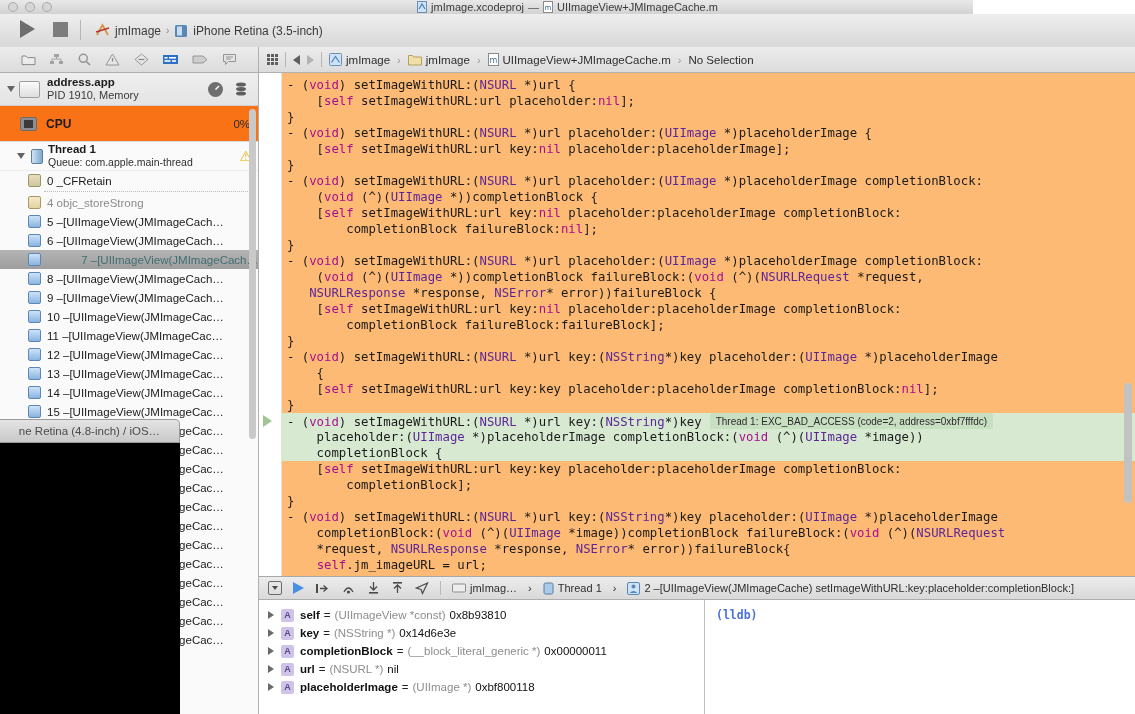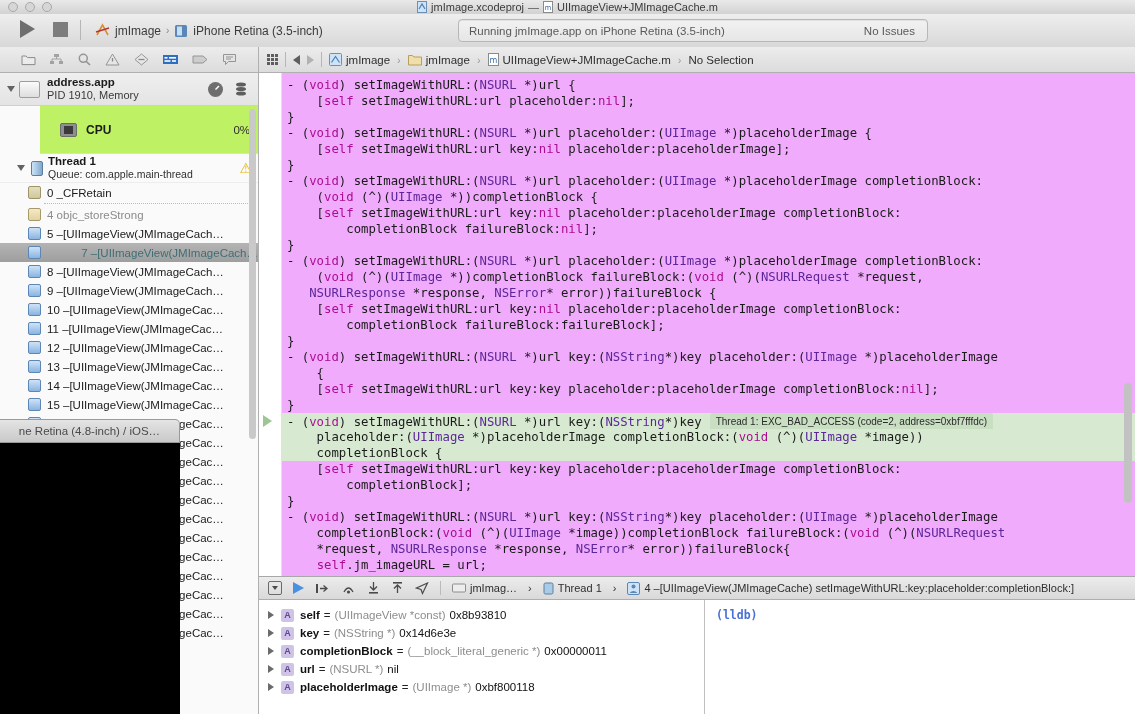--- a/index.html
+++ b/index.html
@@ -7,21 +7,21 @@
     width:1135px;height:714px;overflow:hidden;
     font-family:"Liberation Sans", sans-serif;
     font-size:11px;color:#1a1a1a;
     background:#fff;
     -webkit-font-smoothing:antialiased;
   }
   .app{position:relative;width:1135px;height:714px;}
 
   
   .titlebar{
-    position:absolute;left:0;top:0;width:1135px;height:14px;
+    position:absolute;left:0;top:0;width:973px;height:14px;
     background:linear-gradient(#e9e9e9,#d2d2d2);
     border-bottom:1px solid #b4b4b4;
   }
   .traffic{position:absolute;left:8px;top:2px;display:flex;gap:7px;}
   .tl{width:10px;height:10px;border-radius:50%;background:#d6d6d6;
       border:1px solid #a9a9a9;box-sizing:border-box;}
   .doctitle{
     position:absolute;left:0;top:0;width:1135px;height:14px;
     display:flex;align-items:center;justify-content:center;
     font-size:11px;color:#3a3a3a;gap:4px;
@@ -78,22 +78,22 @@
     border-top:4px solid transparent;border-bottom:4px solid transparent;
     margin-right:5px;}
   .disc.open{transform:rotate(90deg);}
   .appicon{width:19px;height:15px;background:linear-gradient(#fbfbfb,#dedede);
     border:1px solid #9e9e9e;border-radius:2px;margin-right:7px;}
   .proc-txt{line-height:1.15;}
   .proc-txt .n{font-weight:bold;font-size:11.5px;color:#1c1c1c;}
   .proc-txt .s{font-size:11px;color:#3a3a3a;}
   .proc-ico{margin-left:auto;display:flex;gap:9px;align-items:center;}
 
-  .gauge-row{height:48px;display:flex;align-items:center;padding:0 8px 0 20px;
-    border-bottom:1px solid #dcdcdc;box-sizing:border-box;background:#bef264;cursor:pointer;margin-left:40px;}
+  .gauge-row{height:36px;display:flex;align-items:center;padding:0 8px 0 20px;
+    border-bottom:1px solid #dcdcdc;box-sizing:border-box;background:#f97316;cursor:pointer;}
   .gauge-row .gname{font-weight:bold;font-size:12px;margin-left:9px;color:#1c1c1c;}
   .gauge-row .gval{margin-left:auto;font-size:11.5px;color:#2d2d2d;}
   .chip{width:17px;height:14px;border-radius:2px;background:#8e8e8e;
     border:1px solid #6b6b6b;position:relative;box-sizing:border-box;}
   .chip:after{content:"";position:absolute;left:3px;top:2px;right:3px;bottom:2px;
     background:#3a3a3a;}
   .memchip{width:17px;height:13px;background:#2f2f2f;border-radius:1px;}
   .spark{position:absolute;left:28px;display:flex;align-items:flex-end;gap:1px;height:12px;}
   .spark i{display:block;width:3px;background:#b9b9b9;}
 
@@ -145,21 +145,21 @@
   .jb-grid i{background:#5e5e5e;display:block;}
   .jb-div{width:1px;height:15px;background:#b6b6b6;}
   .jb-arrow{width:0;height:0;border-top:5px solid transparent;
     border-bottom:5px solid transparent;cursor:pointer;}
   .jb-arrow.l{border-right:7px solid #5e5e5e;}
   .jb-arrow.r{border-left:7px solid #b2b2b2;}
   .crumb{display:flex;align-items:center;gap:4px;cursor:pointer;}
   .crumb-sep{color:#9b9b9b;font-size:11px;}
 
   .codewrap{position:absolute;left:0;top:26px;right:0;bottom:0;overflow:hidden;
-    background:#f0abfc;}
+    background:#fdba74;}
   .gutter{position:absolute;left:0;top:0;width:22px;bottom:0;
     background:#fff;border-right:1px solid #e2e2e2;}
   .code{position:absolute;left:22px;top:0;right:0;bottom:0;
     font-family:"DejaVu Sans Mono", monospace;font-size:12.3px;
     line-height:16px;white-space:pre;padding-top:4px;box-sizing:border-box;}
   .ln{height:16px;padding-left:6px;position:relative;}
   .ln.hl{background:#d7ead1;}
   .kw{color:#aa0d91;}
   .ty{color:#5c2699;}
   .sel{color:#3f6e74;}
@@ -251,24 +251,20 @@
         <path d="M2 12 L7.5 2 L13 12" stroke="#d4903a" stroke-width="1.6" fill="none"></path>
         <path d="M1 9 L14 5" stroke="#b5352f" stroke-width="1.4" fill="none"></path>
       </svg>
       <span>jmImage</span>
       <span class="chev">›</span>
       <svg width="14" height="14" viewBox="0 0 14 14">
         <rect x="1" y="1" width="12" height="12" rx="1.5" fill="#5b87b8"></rect>
         <rect x="3" y="2.5" width="5" height="9" fill="#c9def2"></rect>
       </svg>
       <span>iPhone Retina (3.5-inch)</span>
-    </div>
-    <div class="status-box">
-      <span class="st-left">Running jmImage.app on iPhone Retina (3.5-inch)</span>
-      <span class="st-right">No Issues</span>
     </div>
   </div>
 
   <div class="nav">
     <div class="nav-tabs">
       <span class="ntab">
         <svg width="15" height="13" viewBox="0 0 15 13">
           <path d="M1 3 h4 l1.4 1.6 H14 v7 H1z" fill="#efefef" stroke="#6e6e6e"></path>
         </svg>
       </span>
@@ -365,20 +361,24 @@
           </div>
           <div class="dotted-sep"></div>
           <div class="frow dim">
             <span class="fico ico-objc"></span>
             <span class="ftxt">4 objc_storeStrong</span>
           </div>
           <div class="frow">
             <span class="fico ico-user"></span>
             <span class="ftxt">5 –[UIImageView(JMImageCach…</span>
           </div>
+          <div class="frow">
+            <span class="fico ico-user"></span>
+            <span class="ftxt">6 –[UIImageView(JMImageCach…</span>
+          </div>
           <div class="frow sel">
             <span class="fico ico-user"></span>
             <span class="ftxt">7 –[UIImageView(JMImageCach…</span>
           </div>
           <div class="frow">
             <span class="fico ico-user"></span>
             <span class="ftxt">8 –[UIImageView(JMImageCach…</span>
           </div>
           <div class="frow">
             <span class="fico ico-user"></span>
@@ -566,21 +566,21 @@
       </svg>
       <span>Thread 1</span>
     </span>
     <span class="csep">›</span>
     <span class="dcrumb">
       <svg width="13" height="13" viewBox="0 0 13 13">
         <rect x="0.5" y="0.5" width="12" height="12" rx="1.5" fill="#cfe3f8" stroke="#5c86b3"></rect>
         <circle cx="6.5" cy="4.5" r="2" fill="#5c86b3"></circle>
         <path d="M2.5 11 q4 -4 8 0" fill="#5c86b3"></path>
       </svg>
-      <span>4 –[UIImageView(JMImageCache) setImageWithURL:key:placeholder:completionBlock:]</span>
+      <span>2 –[UIImageView(JMImageCache) setImageWithURL:key:placeholder:completionBlock:]</span>
     </span>
   </div>
 
   <div class="varsview" id="vars-view">
       <div class="vrow">
         <span class="vtri"></span>
         <span class="vbadge">A</span>
         <span class="vname">self</span>
         <span class="veq">=</span>
         <span class="vtype">(UIImageView *const)</span>

